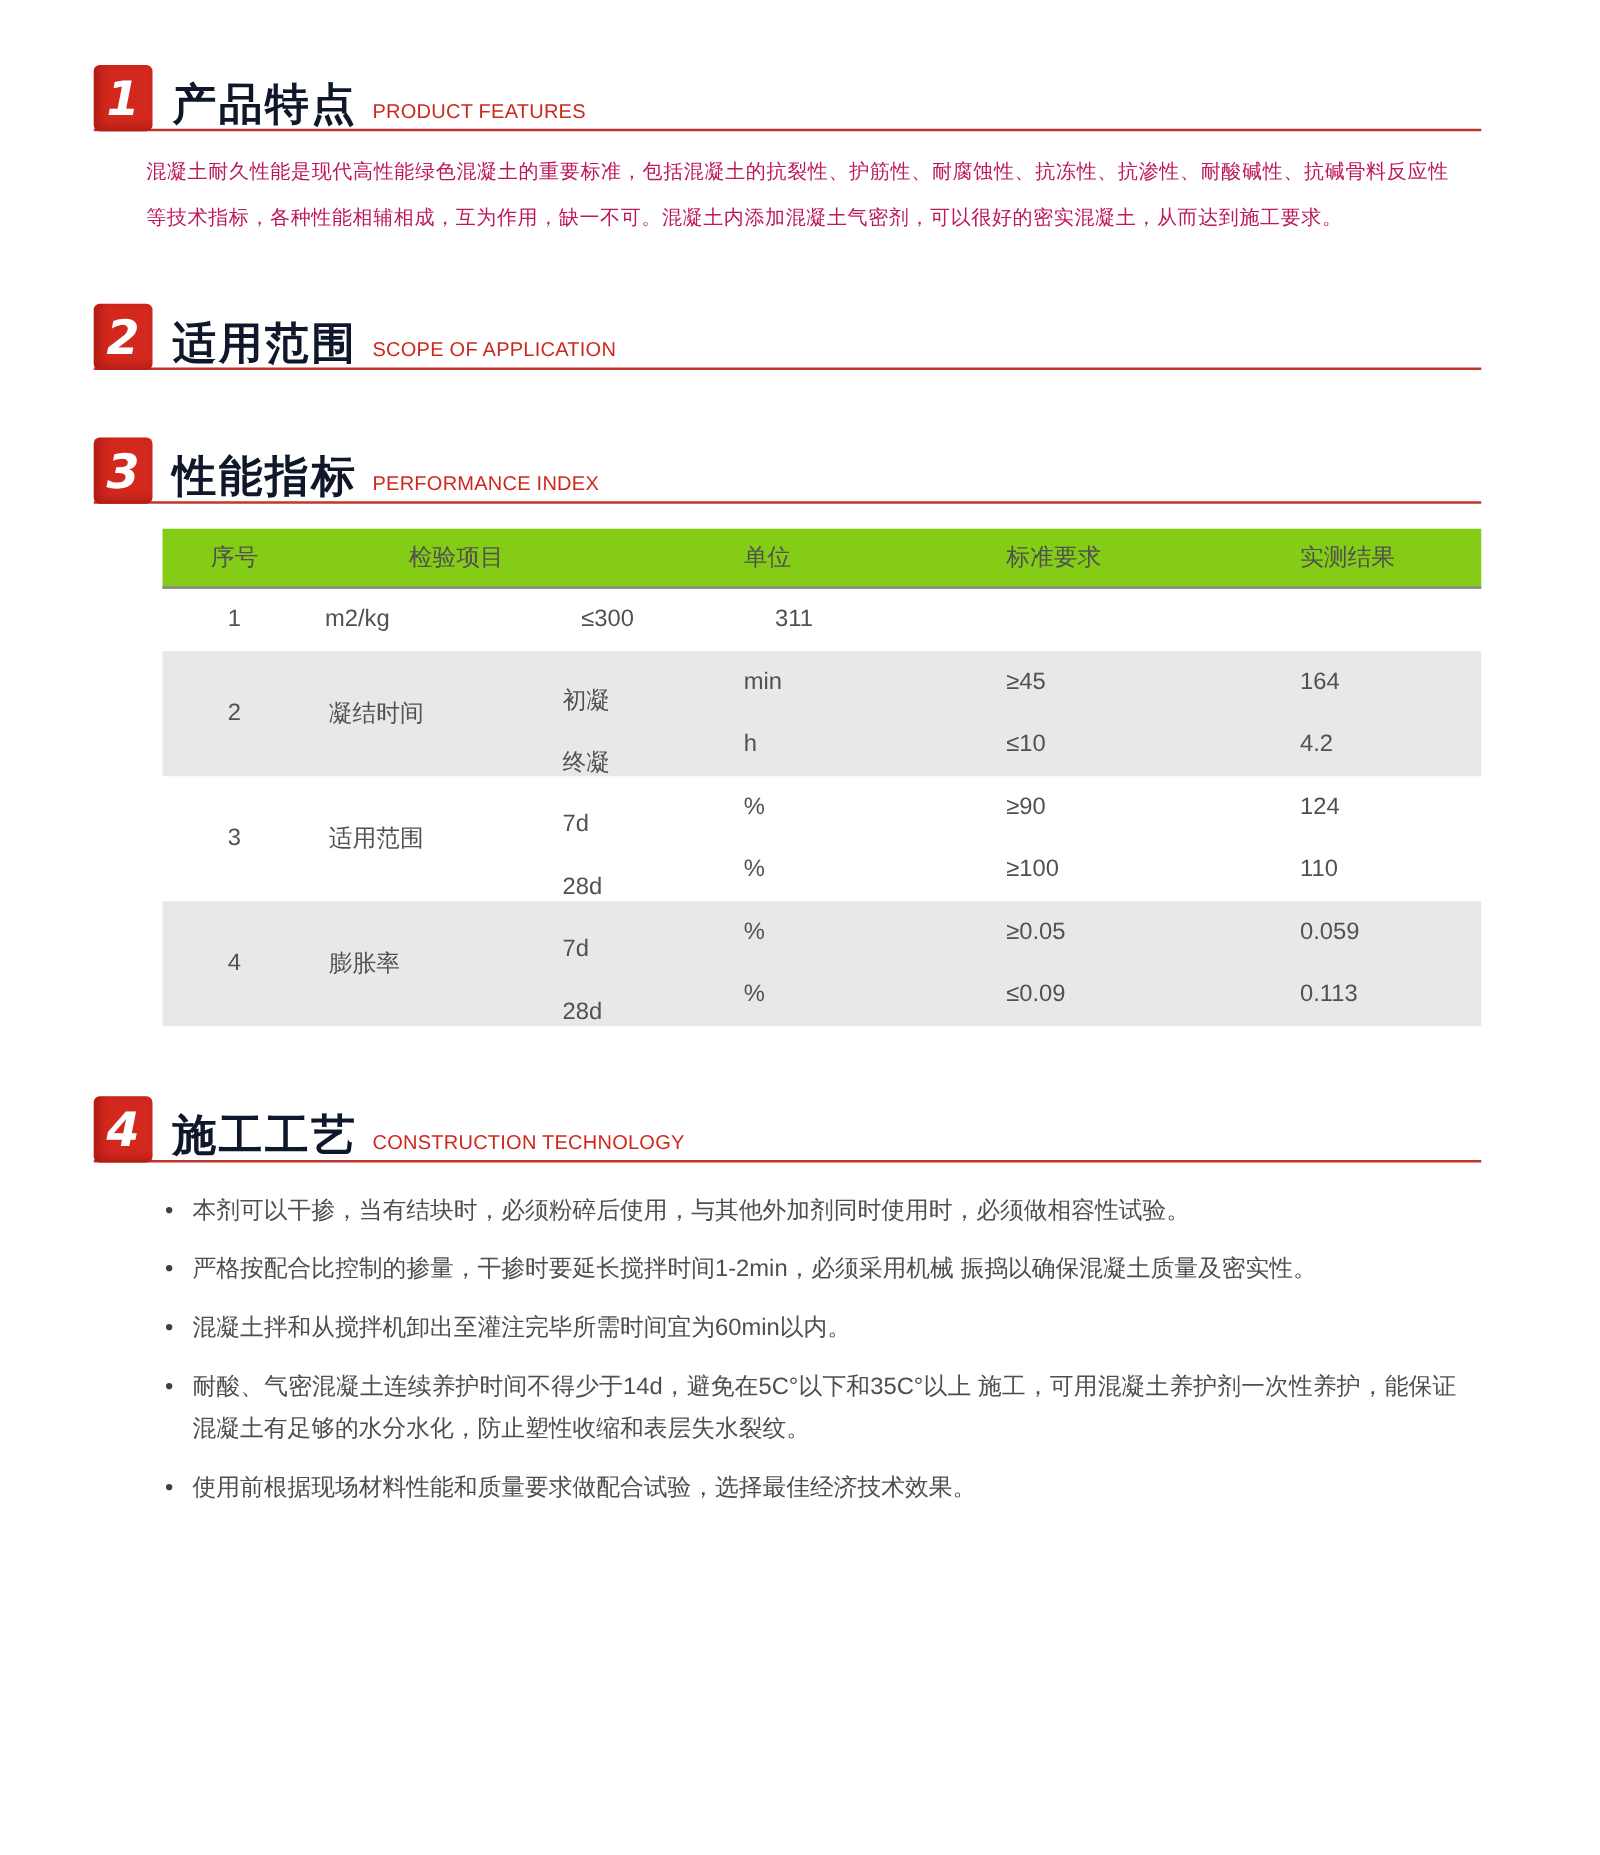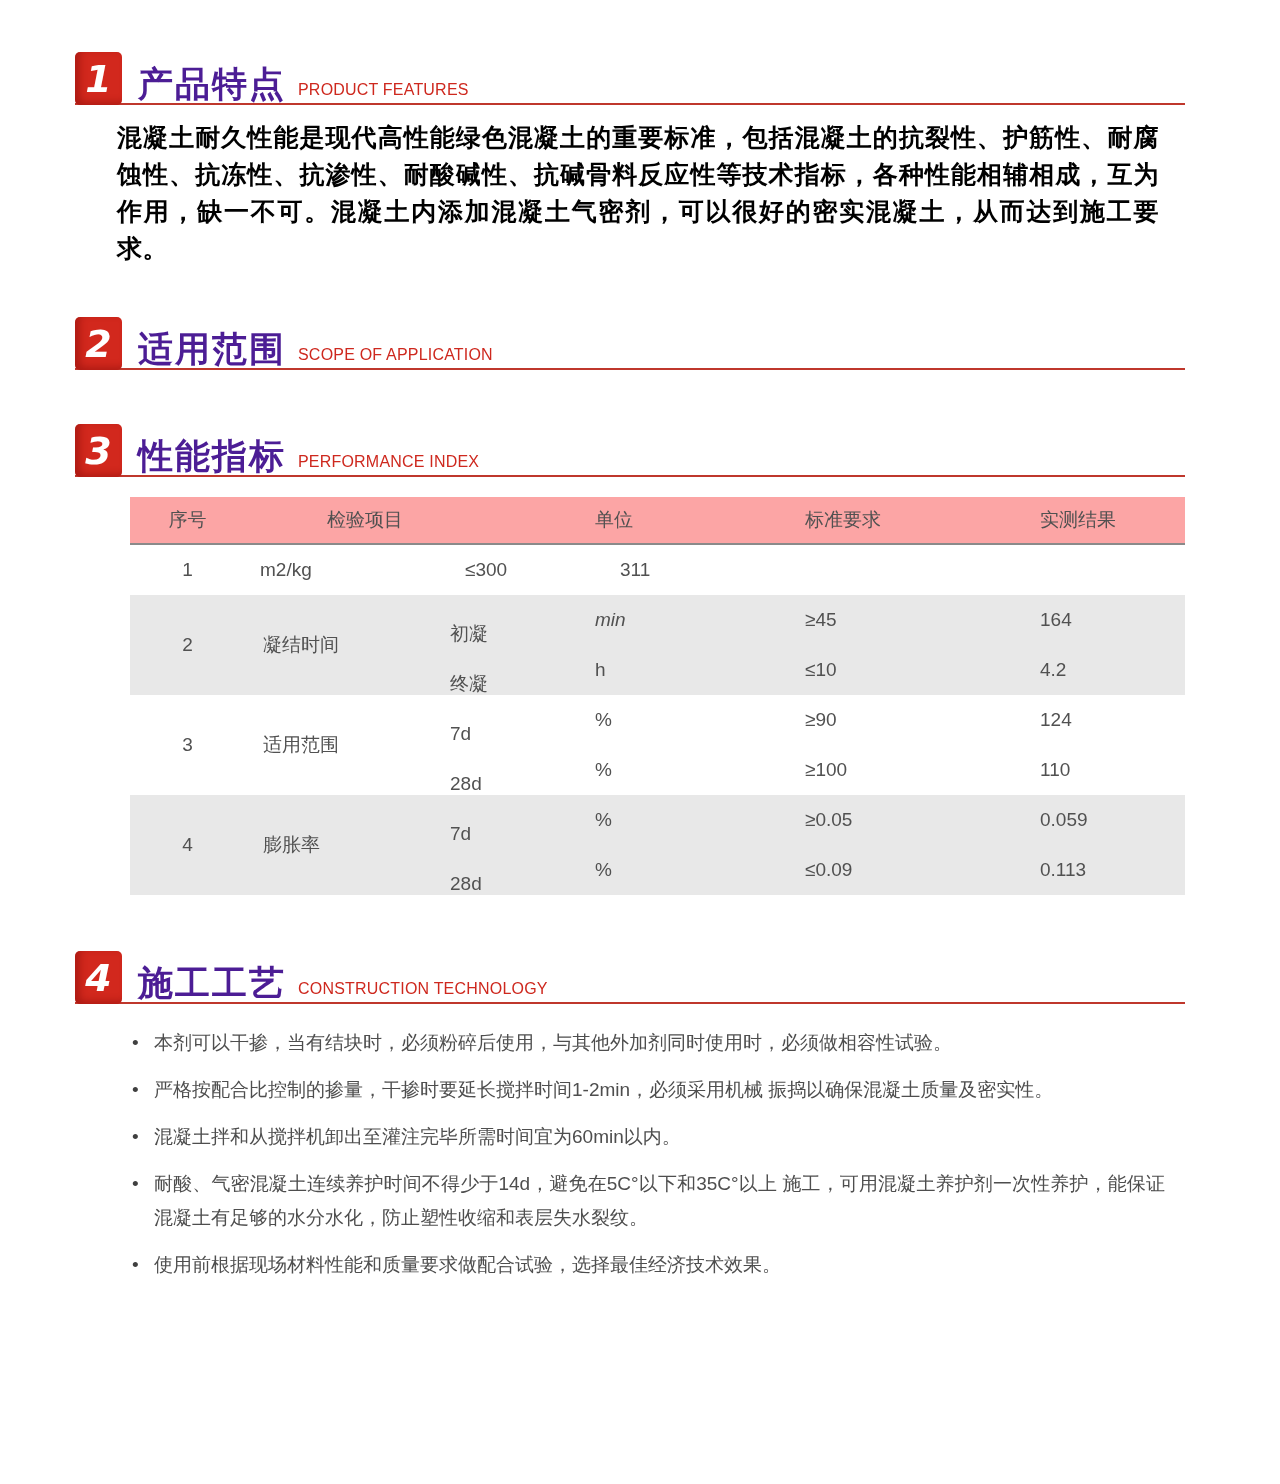--- a/index.html
+++ b/index.html
@@ -18,39 +18,39 @@
   }
   .sec-num {
     width:47px; height:53px; background:#d2281d; color:#ffffff;
     font-size:38px; font-weight:bold; font-style:italic;
     display:flex; align-items:center; justify-content:center;
     border-radius:5px; margin-bottom:-2px;
     box-shadow:inset 5px -3px 7px rgba(130,12,8,.45);
     font-family:"DejaVu Sans",sans-serif;
   }
   .sec-title-zh {
-    font-size:35px; color:#4c1d95; font-weight:bold;
+    font-size:35px; color:#0f172a; font-weight:bold;
     margin:0 0 2px 16px; line-height:1; letter-spacing:2px;
   }
   .sec-title-en {
     font-size:16px; color:#ce281e; font-weight:normal;
     margin:0 0 5px 12px; line-height:1; letter-spacing:0.2px;
   }
 
   
   .para {
     margin:14px 0 0 42px; width:1042px;
-    font-size:25px; line-height:37px; color:#000000;
-    text-align:justify; letter-spacing:0.5px;font-weight:bold;
+    font-size:16px; line-height:37px; color:#be185d;
+    text-align:justify; letter-spacing:0.5px;
   }
 
   
   .ptable { margin:20px 0 0 55px; width:1055px; font-size:19px; color:#515151; }
   .pt-grid { display:grid; grid-template-columns:115px 195px 140px 200px 220px 1fr; }
-  .pt-header { height:46px; align-items:center; background:#fca5a5; border-bottom:2px solid #8a8a8a; }
+  .pt-header { height:46px; align-items:center; background:#84cc16; border-bottom:2px solid #8a8a8a; }
   .pt-row { grid-auto-rows:50px; align-items:center; }
   .pt-row.gray { background:#e8e8e8; }
   .cell { white-space:nowrap; }
   .c-seq { text-align:center; }
   .c-item { padding-left:18px; }
   .h-item { padding-left:82px; }
   .c-sub { padding-left:10px;margin-top:28px; }
   .c-unit { padding-left:15px; }
   .c-std { padding-left:25px; }
   .c-meas { padding-left:40px; }
@@ -116,21 +116,21 @@
           <div class="cell c-seq">1</div>
           <div class="cell c-unit">m2/kg</div>
           <div class="cell c-std">≤300</div>
           <div class="cell c-meas">311</div>
         </div>
 
         <div class="pt-grid pt-row gray">
           <div class="cell c-seq span2">2</div>
           <div class="cell c-item span2">凝结时间</div>
           <div class="cell c-sub" style="grid-row:1;grid-column:3;">初凝</div>
-          <div class="cell c-unit" style="grid-row:1;grid-column:4;font-style:italic;">min</div>
+          <div class="cell c-unit" style="grid-row:1;grid-column:4;">min</div>
           <div class="cell c-std" style="grid-row:1;grid-column:5;">≥45</div>
           <div class="cell c-meas" style="grid-row:1;grid-column:6;">164</div>
           <div class="cell c-sub" style="grid-row:2;grid-column:3;">终凝</div>
           <div class="cell c-unit" style="grid-row:2;grid-column:4;">h</div>
           <div class="cell c-std" style="grid-row:2;grid-column:5;">≤10</div>
           <div class="cell c-meas" style="grid-row:2;grid-column:6;">4.2</div>
         </div>
 
         <div class="pt-grid pt-row">
           <div class="cell c-seq span2">3</div>

